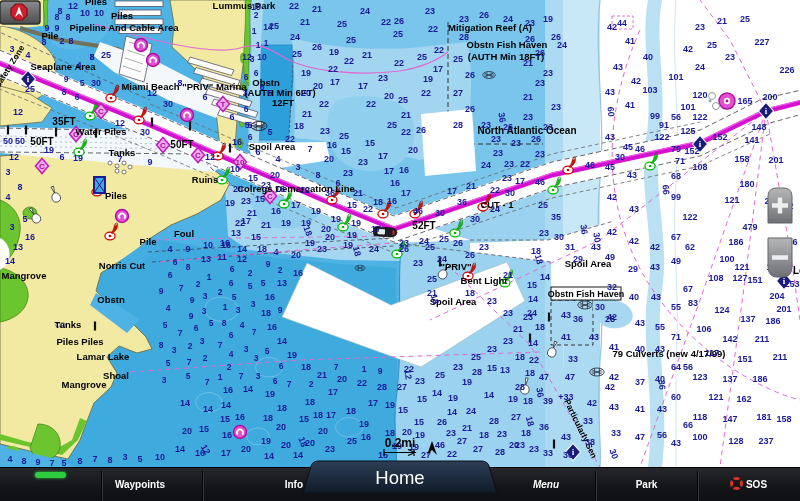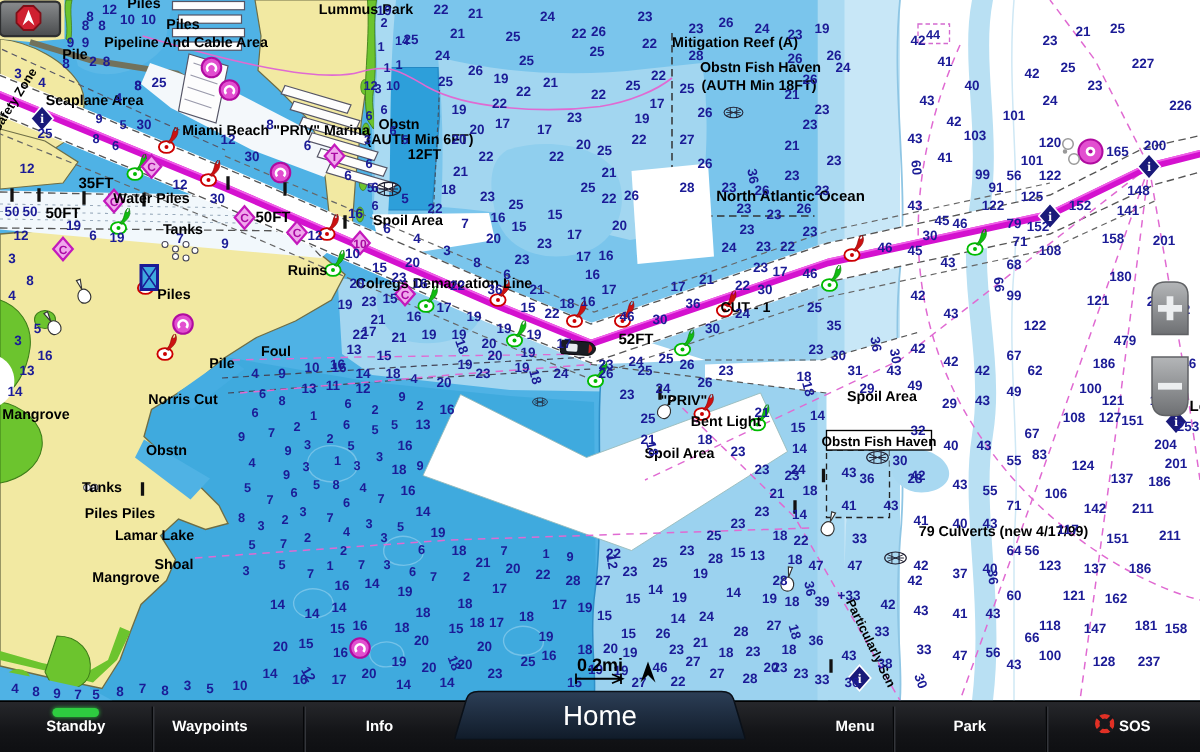--- a/index.html
+++ b/index.html
@@ -1250,30 +1250,29 @@
         <path d="M15.7,4 L22.3,4 L27,8.7 L27,15.3 L22.3,20 L15.7,20 L11,15.3 L11,8.7 Z" fill="#cf2030" stroke="#7e1018" stroke-width="1.2"></path>
         <path d="M19,6.5 L23,17 L19,13.5 L15,17 Z" fill="#fff"></path>
       </g>
 </svg>
 </div>
 
 <div id="bar">
 
 <div style="position:absolute;left:35px;top:4px;width:31px;height:6px;border-radius:3px;background:#2ecc40;box-shadow:0 0 3px #2ecc40;"></div>
 
-<div class="btn" style="left:0px;width:101px;">Standby</div>
 <div class="sep" style="left:101px;"></div>
 
 <div class="btn" style="left:102px;width:76px;">Waypoints</div>
 <div class="sep" style="left:202px;"></div>
 
-<div class="btn" style="left:203px;width:100px;">Info</div>
+<div class="btn" style="left:203px;width:100px;text-align:right;">Info</div>
 <div class="sep" style="left:595px;"></div>
 
-<div class="btn" style="left:520px;width:100px;">Menu</div>
+<div class="btn" style="left:496px;width:100px;font-style:italic;">Menu</div>
 
 <div class="btn" style="left:596px;width:101px;">Park</div>
 <div class="sep" style="left:697px;"></div>
 
 <div class="btn" style="left:697px;width:103px;"><svg width="13" height="13" style="vertical-align:-2px;margin-right:3px;" viewBox="0 0 13 13">
         <circle cx="6.5" cy="6.5" r="5" fill="none" stroke="#e03025" stroke-width="3"></circle>
         <path d="M1.5,1.5 L11.5,11.5 M11.5,1.5 L1.5,11.5" stroke="#17181c" stroke-width="2.4"></path>
       </svg>SOS</div>
 </div>
 

